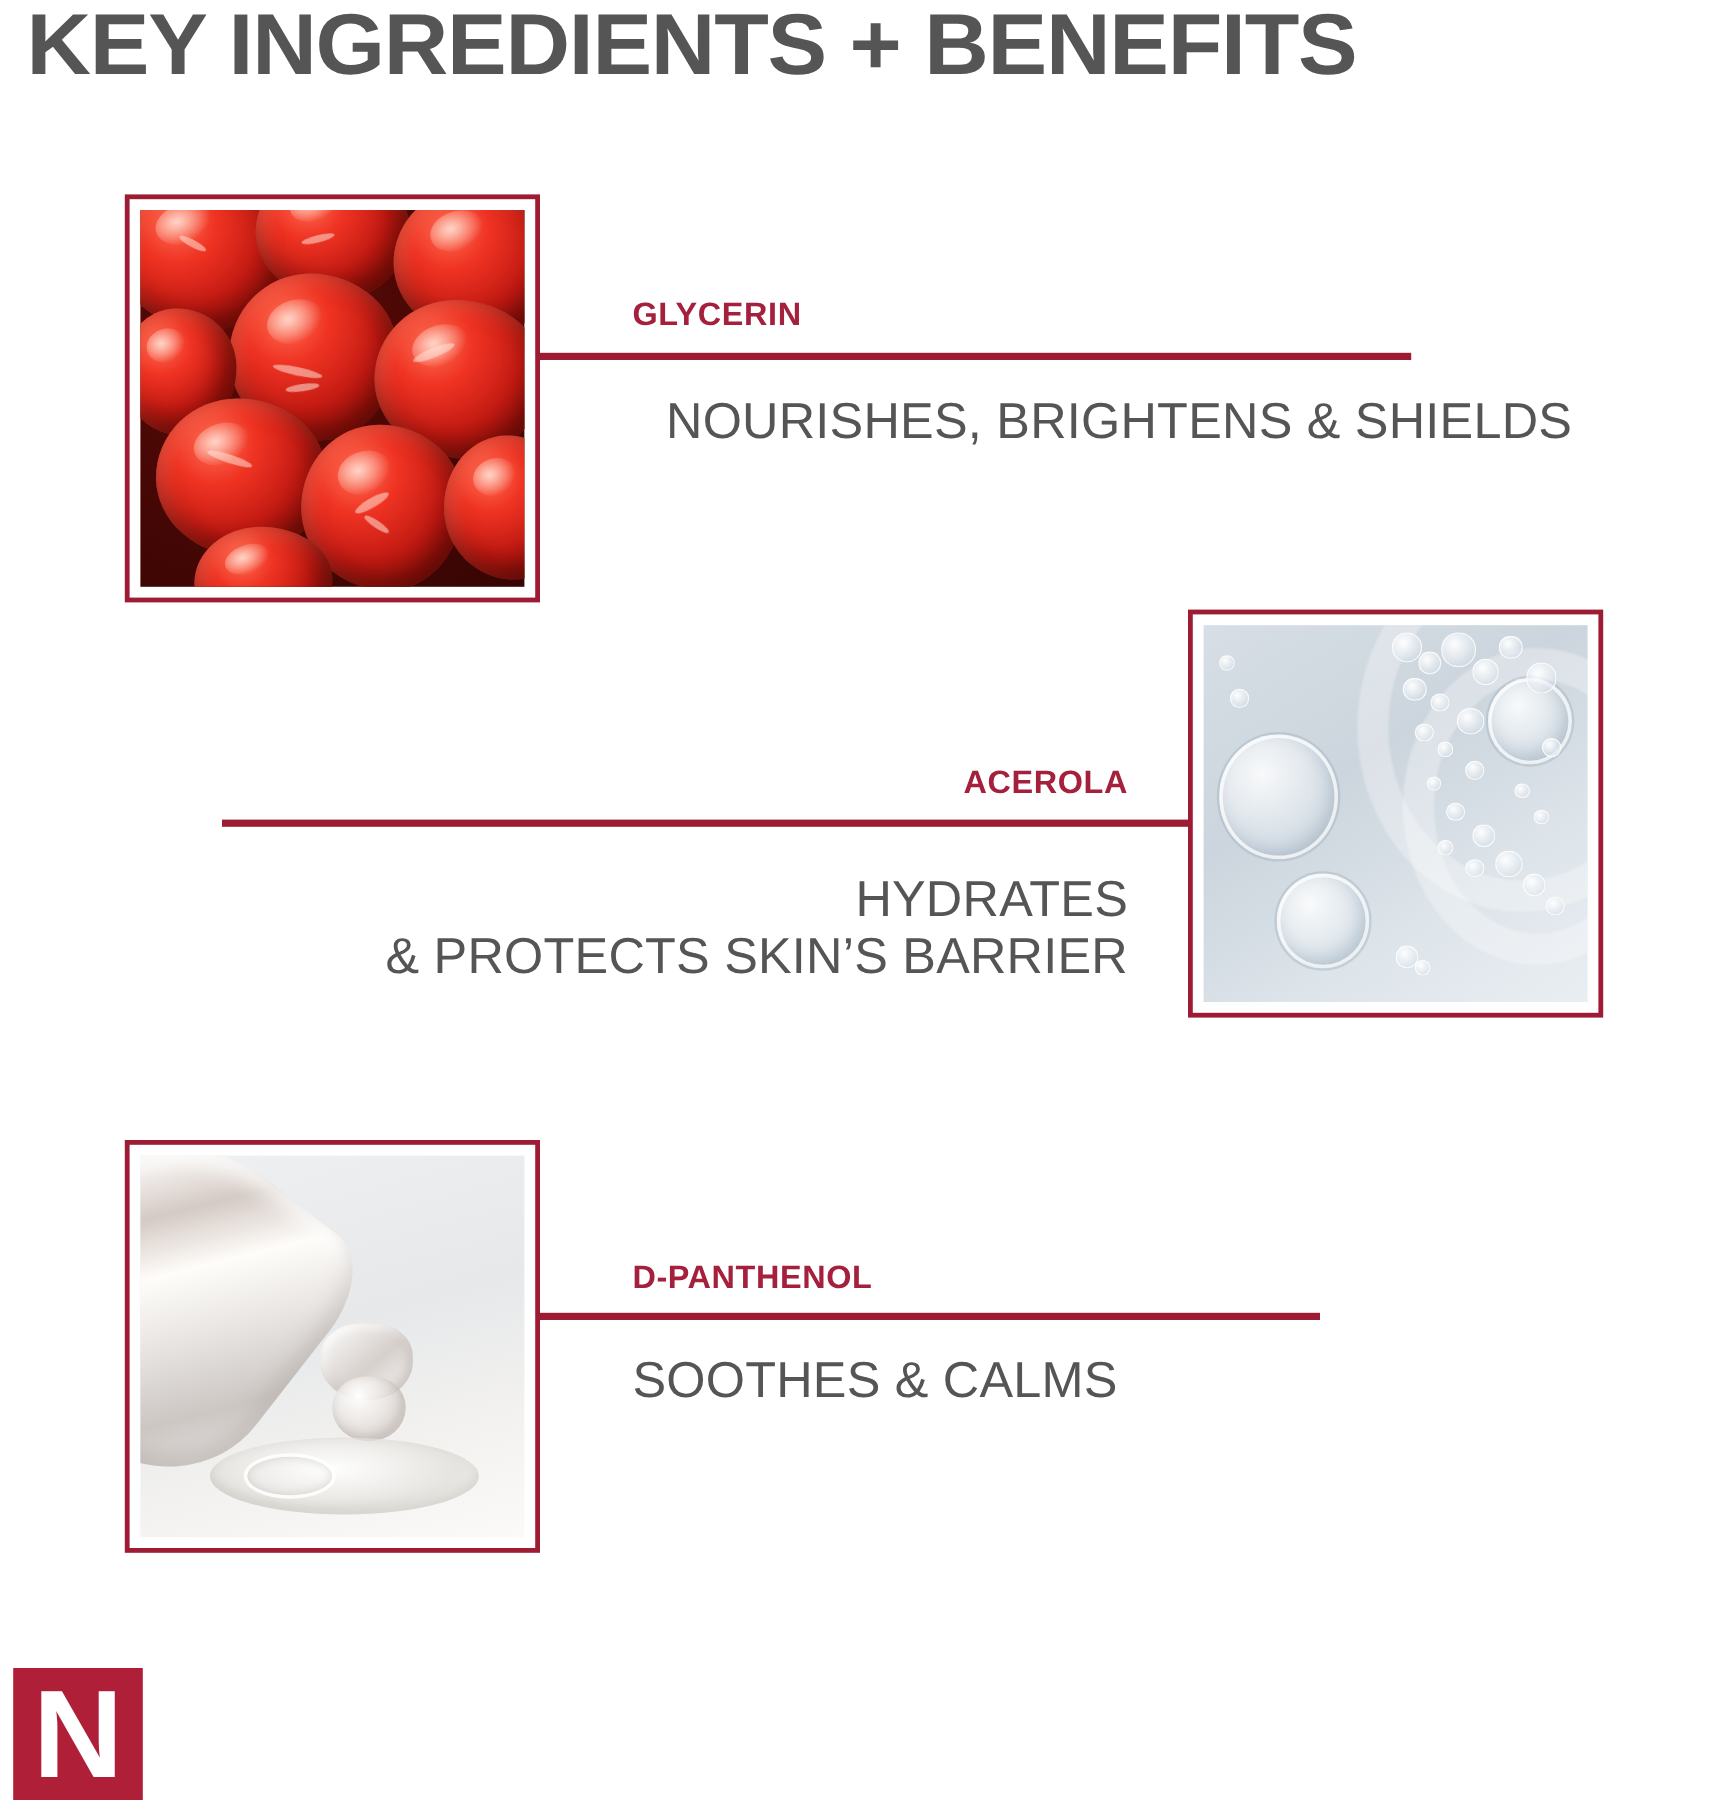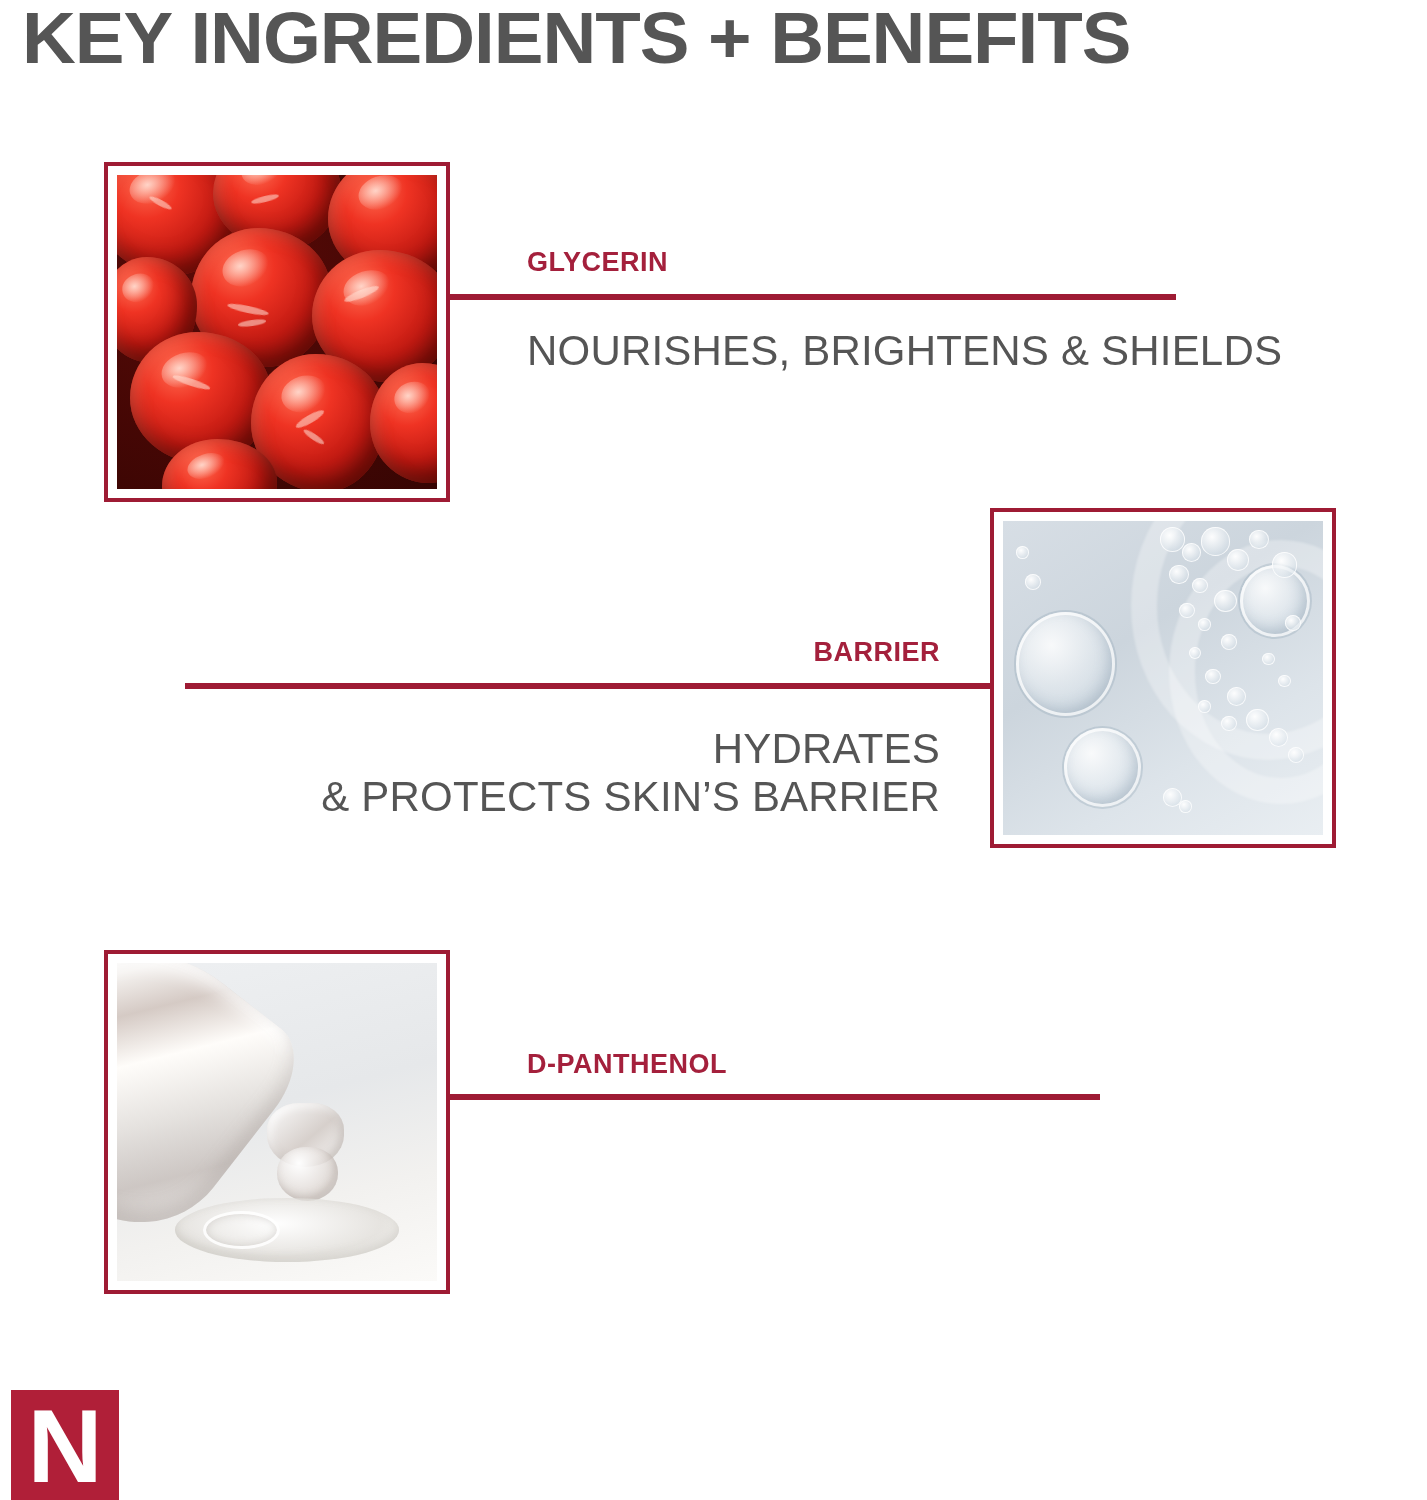--- a/index.html
+++ b/index.html
@@ -255,21 +255,21 @@
         </div>
       <div class="berry" style="left:79%;  top:60%;  width:34%; height:38%;"></div>
       <div class="berry" style="left:14%;  top:84%;  width:36%; height:30%;"></div>
     </div>
   </div>
 
   <div class="rule" style="left:450px; top:294px; width:726px;"></div>
 
   <div class="ing-name" style="left:527px; top:246px;">GLYCERIN</div>
 
-  <div class="ing-benefit" style="left:527px; top:325px;">NOURISHES, BRIGHTENS &amp; SHIELDS</div>
+  <div class="ing-benefit" style="left:555px; top:325px;">NOURISHES, BRIGHTENS &amp; SHIELDS</div>
 
   <div class="photo-frame" style="left:990px; top:508px; width:346px; height:340px;">
     <div class="photo glycerin">
       <div class="foam-band" style="left:40%; top:-22%; width:86%; height:98%;"></div>
       <div class="foam-band" style="left:52%; top:6%;  width:70%; height:84%;"></div>
       <div class="bubble-ring" style="left:4%;  top:29%; width:31%; height:33%;"></div>
       <div class="bubble-ring" style="left:19%; top:66%; width:24%; height:25%;"></div>
       <div class="bubble-ring" style="left:74%; top:14%; width:22%; height:23%;"></div>
       <div class="foam" style="left:49%; top:2%;  width:8%;  height:8%;"></div>
       <div class="foam" style="left:56%; top:7%;  width:6%;  height:6%;"></div>
@@ -296,37 +296,38 @@
       <div class="foam" style="left:86%; top:49%; width:4%;  height:4%;"></div>
       <div class="foam" style="left:4%;  top:8%;  width:4%;  height:4%;"></div>
       <div class="foam" style="left:7%;  top:17%; width:5%;  height:5%;"></div>
       <div class="foam" style="left:50%; top:85%; width:6%;  height:6%;"></div>
       <div class="foam" style="left:55%; top:89%; width:4%;  height:4%;"></div>
     </div>
   </div>
 
   <div class="rule" style="left:185px; top:683px; width:805px;"></div>
 
-  <div class="ing-name align-right" style="left:185px; top:636px; width:755px;">BARRIER</div>
+  <div class="ing-name align-right" style="left:185px; top:636px; width:755px;">ACEROLA</div>
 
   <div class="ing-benefit align-right" style="left:185px; top:771px; width:755px;">&amp; PROTECTS SKIN’S BARRIER</div>
 
   <div class="ing-benefit align-right" style="left:185px; top:723px; width:755px;">HYDRATES</div>
 
   <div class="photo-frame" style="left:104px; top:950px; width:346px; height:344px;">
     <div class="photo dropper-scene">
       <div class="pipette"></div>
       <div class="pipette-tip"></div>
       <div class="droplet"></div>
       <div class="puddle"></div>
       <div class="puddle-ring"></div>
     </div>
   </div>
 
   <div class="rule" style="left:450px; top:1094px; width:650px;"></div>
 
   <div class="ing-name" style="left:527px; top:1048px;">D-PANTHENOL</div>
 
+  <div class="ing-benefit" style="left:527px; top:1124px;">SOOTHES &amp; CALMS</div>
 
   <div class="logo-mark">N</div>
 
 
 </div>
 
 </body></html>

